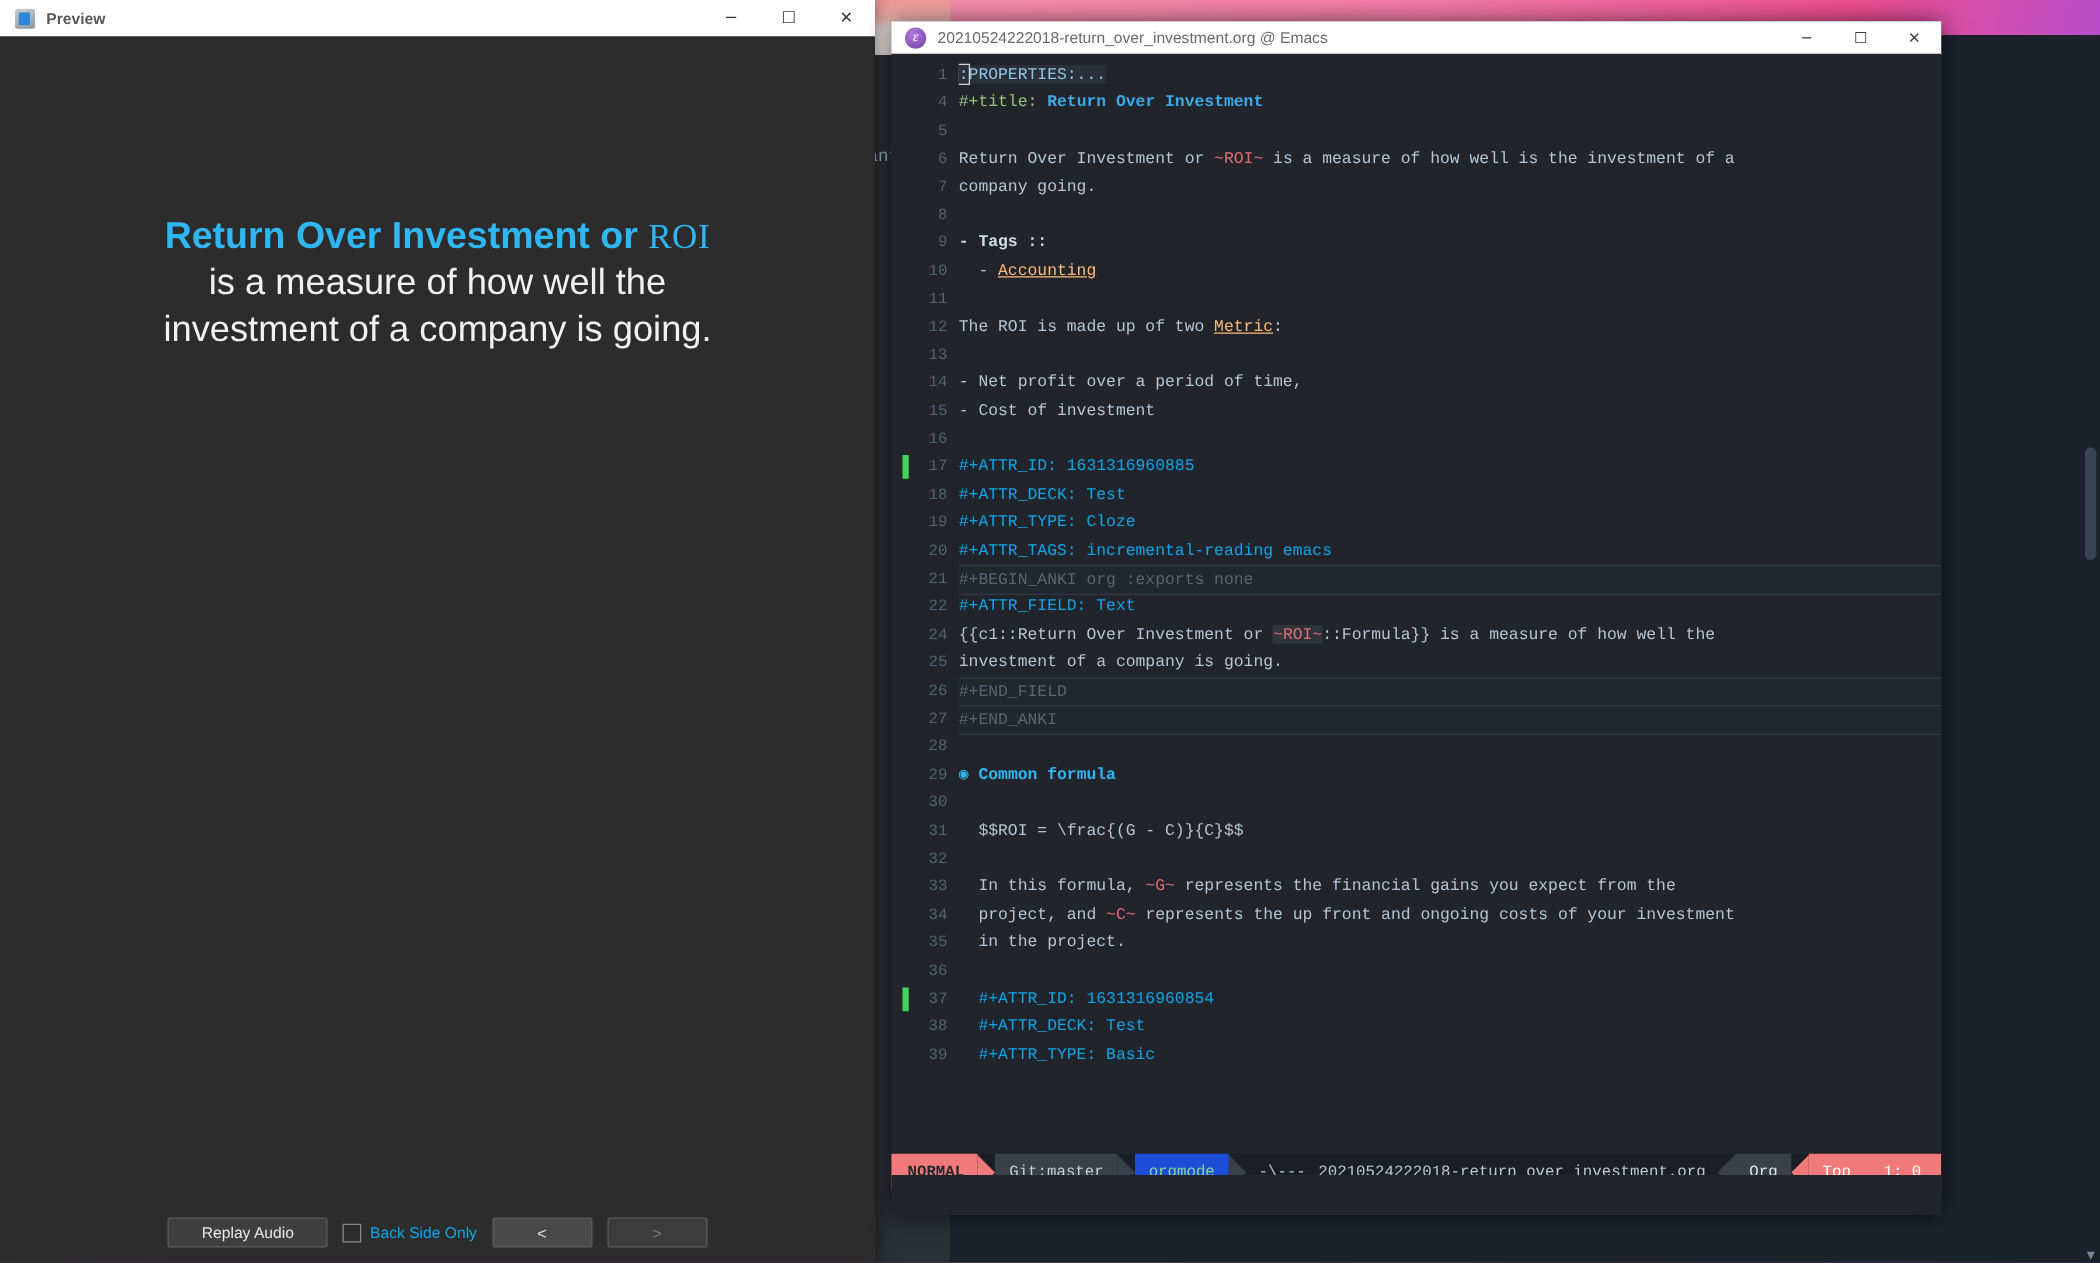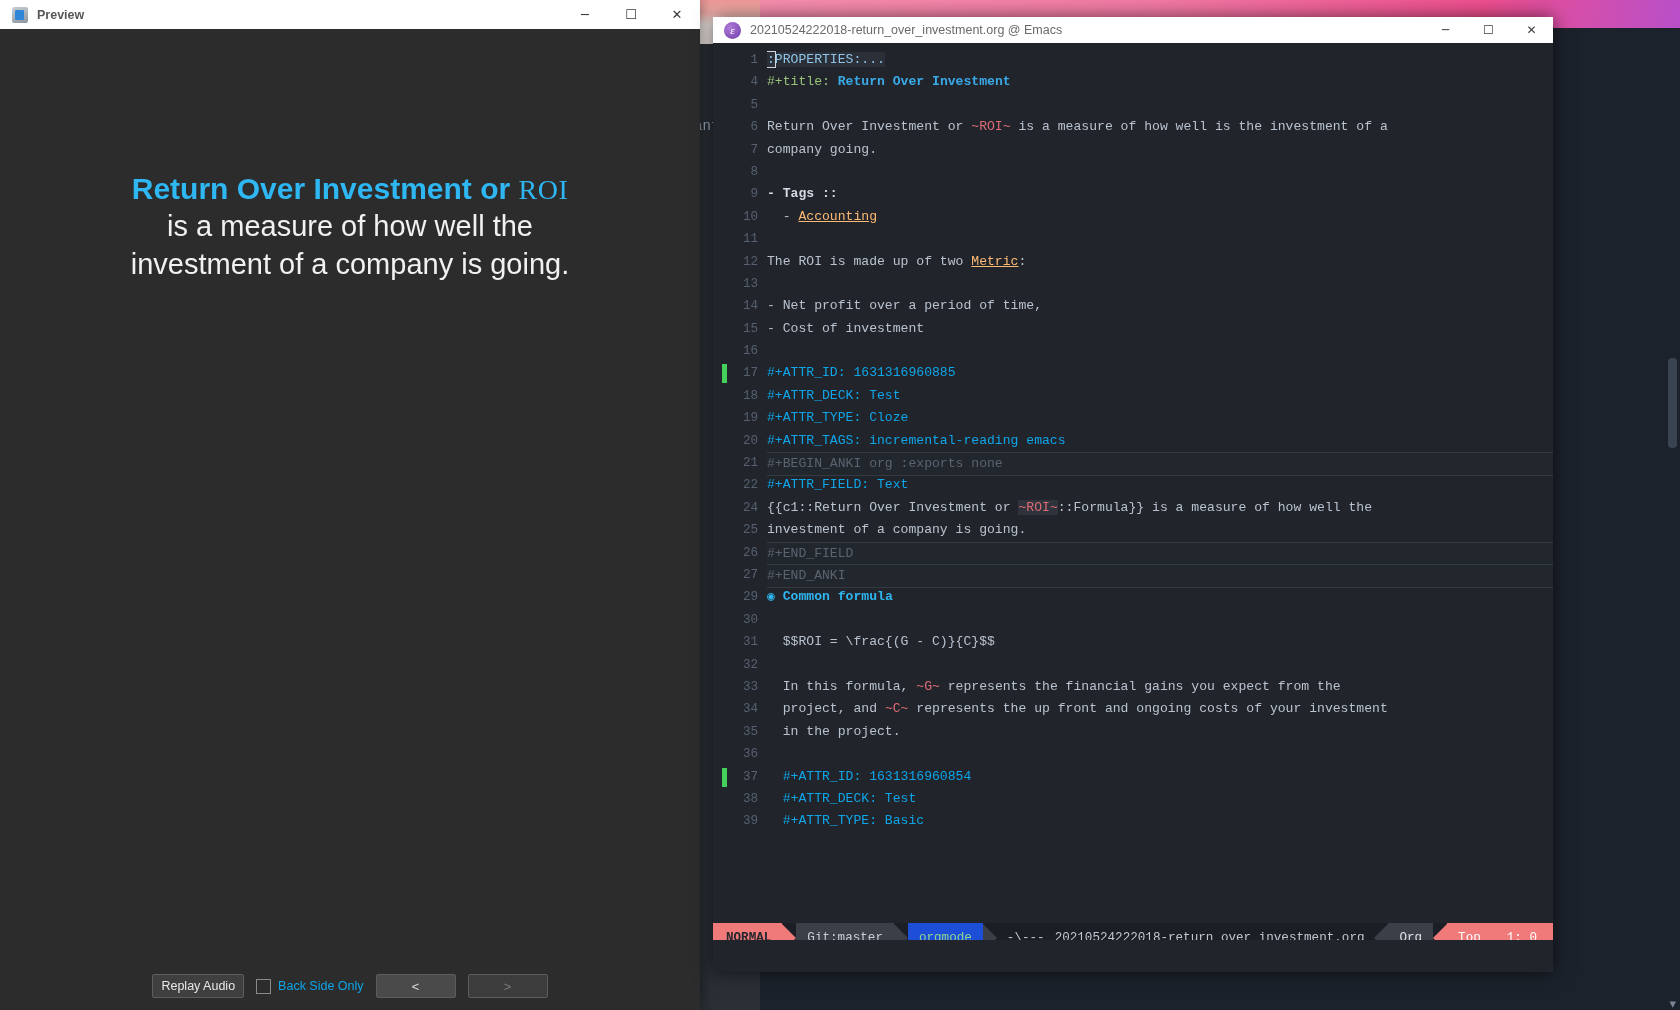--- a/index.html
+++ b/index.html
@@ -37,21 +37,21 @@
 
   #card-text{position:absolute;left:0;top:140px;width:100%;text-align:center;
      line-height:1.30;padding:0 30px;box-sizing:border-box;}
   #card-line1{font-size:30px;font-weight:bold;color:#2eb7f2;}
   #card-line1 .mono{font-family:"Liberation Serif",serif;font-weight:normal;font-size:28px;letter-spacing:.5px;}
   .card-rest{font-size:29px;color:#f1f1f1;}
 
   #preview-controls{position:absolute;left:0;bottom:12px;width:100%;
      display:flex;align-items:center;justify-content:center;gap:12px;}
   .pv-btn{background:#3f3f3f;border:1px solid #5d5d5d;color:#e8e8e8;font-size:12.5px;
-     padding:4px 8px;border-radius:2px;}
+     padding:4px 26px;border-radius:2px;}
   .pv-nav{background:#4a4a4a;border:1px solid #5d5d5d;color:#dcdcdc;font-size:13px;
      width:78px;height:22px;display:flex;align-items:center;justify-content:center;border-radius:2px;}
   .pv-nav.disabled{color:#7d7d7d;background:#3c3c3c;}
   #pv-check{display:flex;gap:7px;color:#0ea5e9;font-size:12.5px;}
   #pv-checkbox{width:13px;height:13px;background:#2c2c2c;border:1px solid #8a8a8a;}
 
   
   #emacs-window{position:absolute;left:713px;top:17px;width:840px;height:955px;
      background:#21252b;box-shadow:0 0 18px rgba(0,0,0,.6);}
   #emacs-titlebar{height:26px;background:#ffffff;display:flex;align-items:center;
@@ -262,20 +262,24 @@
         </div>
         <div class="row faint-row">
           <div class="gutter">26</div>
           <div class="code-text"><span class="faint">#+END_FIELD</span></div>
         </div>
         <div class="row faint-row">
           <div class="gutter">27</div>
           <div class="code-text"><span class="faint">#+END_ANKI</span></div>
         </div>
         <div class="row">
+          <div class="gutter">28</div>
+          <div class="code-text"></div>
+        </div>
+        <div class="row">
           <div class="gutter">29</div>
           <div class="code-text"><span class="bullet">◉</span> <span class="heading">Common formula</span></div>
         </div>
         <div class="row">
           <div class="gutter">30</div>
           <div class="code-text"></div>
         </div>
         <div class="row">
           <div class="gutter">31</div>
           <div class="code-text">  $$ROI = \frac{(G - C)}{C}$$</div>

